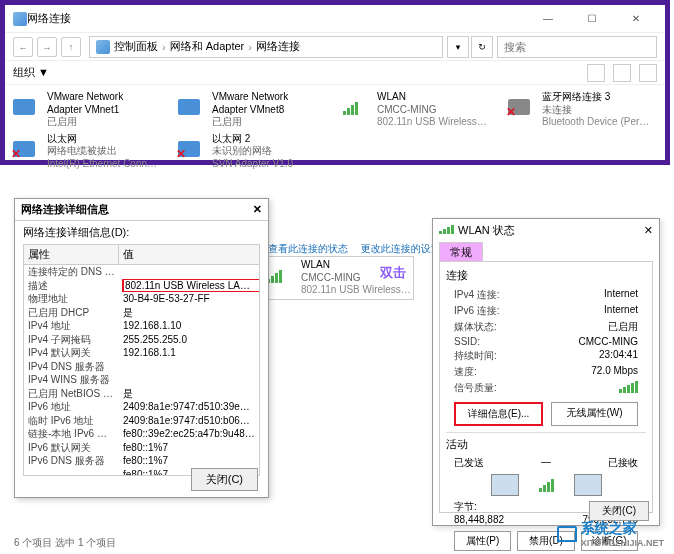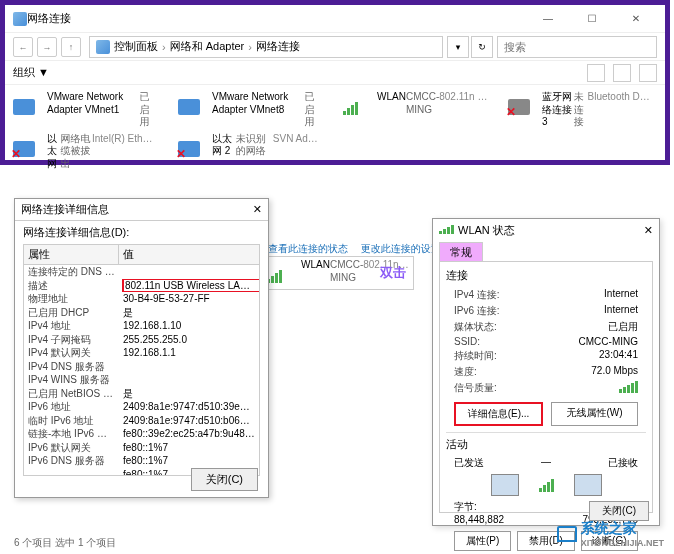--- a/index.html
+++ b/index.html
@@ -27,28 +27,28 @@
 .toolbar-right { display: flex; gap: 8px; align-items: center; }
 .view-btn { width: 18px; height: 18px; border: 1px solid #ccc; cursor: pointer; }
 
 .adapter-grid { display: flex; flex-wrap: wrap; padding: 6px 8px; gap: 4px 20px; }
 .adapter { display: flex; width: 145px; gap: 6px; }
 .adapter .ico { width: 28px; height: 28px; position: relative; flex-shrink: 0; }
 .adapter .ico .base { width: 22px; height: 16px; background: #4a90d9; border-radius: 2px; position: absolute; bottom: 4px; }
 .adapter .ico .disabled-x { position: absolute; bottom: 0; left: -2px; color: #e81123; font-size: 12px; font-weight: bold; }
 .adapter .ico .wifi-bars { position: absolute; bottom: 4px; display: flex; align-items: flex-end; gap: 1px; }
 .adapter .ico .wifi-bars span { width: 3px; background: #4caf50; }
-.adapter .txt { display: flex; flex-direction: row; font-size: 10px; line-height: 1.25; overflow: hidden; }
+.adapter .txt { display: flex; flex-direction: column; font-size: 10px; line-height: 1.25; overflow: hidden; }
 .adapter .name { color: #000; }
 .adapter .status { color: #666; }
 .adapter .desc { color: #888; white-space: nowrap; overflow: hidden; text-overflow: ellipsis; }
 
 
 .details-dialog { position: absolute; top: 198px; left: 14px; width: 255px; height: 300px; border: 1px solid #999; background: #fff; box-shadow: 2px 2px 6px rgba(0,0,0,0.2); }
-.dlg-title { height: 22px; display: flex; align-items: center; justify-content: space-between; padding: 0 6px; border-bottom: 1px solid #ccc; font-size: 11px; }
+.dlg-title { height: 22px; display: flex; align-items: center; justify-content: space-between; padding: 0 6px; border-bottom: 1px solid #ccc; font-size: 11px; font-weight: bold; }
 .dlg-close { cursor: pointer; font-size: 11px; }
 .dlg-label { padding: 4px 8px; font-size: 11px; }
 .prop-table { width: calc(100% - 16px); margin: 0 8px; border: 1px solid #ccc; height: 232px; overflow: hidden; }
 .prop-header { display: flex; background: #f5f5f5; border-bottom: 1px solid #ccc; font-size: 11px; }
 .prop-header .col1 { width: 95px; padding: 2px 4px; border-right: 1px solid #ccc; }
 .prop-header .col2 { flex: 1; padding: 2px 4px; }
 .prop-body { font-size: 10px; }
 .prop-row { display: flex; line-height: 1.35; }
 .prop-row .col1 { width: 95px; padding: 0 4px; color: #444; white-space: nowrap; overflow: hidden; text-overflow: ellipsis; }
 .prop-row .col2 { flex: 1; padding: 0 4px; color: #000; white-space: nowrap; overflow: hidden; text-overflow: ellipsis; }

